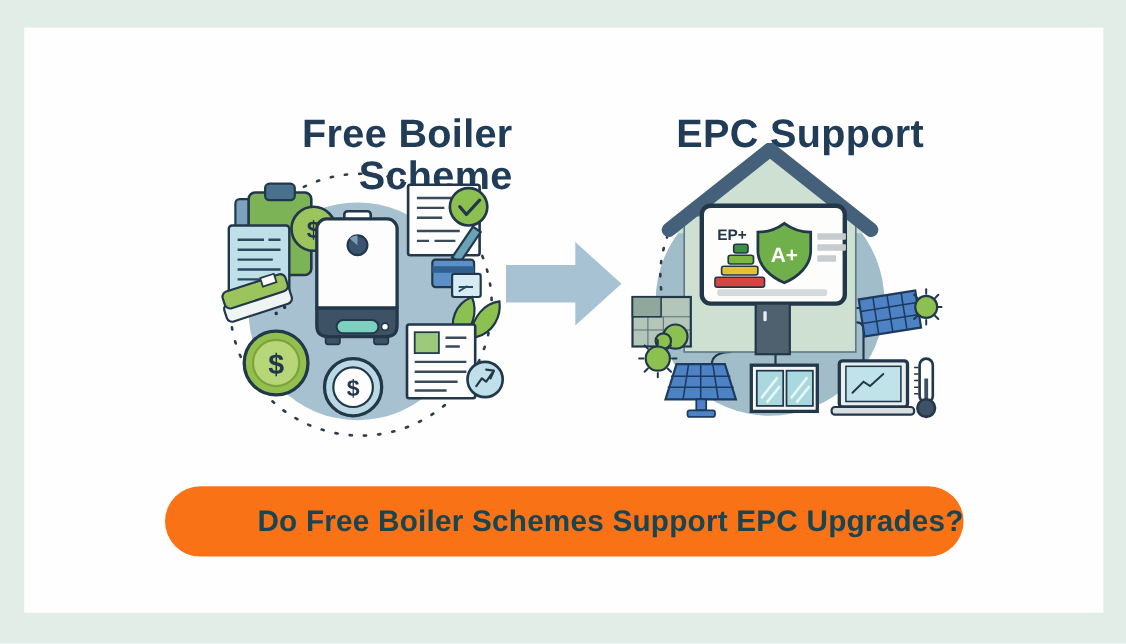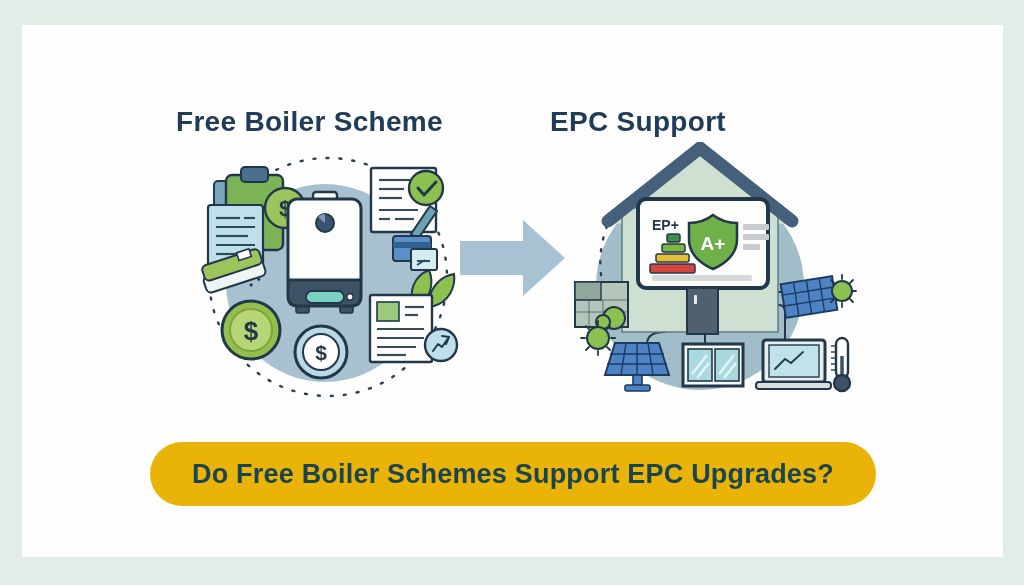--- a/index.html
+++ b/index.html
@@ -7,33 +7,33 @@
     width:1024px;height:585px;position:relative;overflow:hidden;
     background:#e2ede8;
     font-family:"Liberation Sans", sans-serif;
   }
   .card{
     position:absolute;left:22px;top:25px;width:981px;height:532px;
     background:#fefefe;
   }
   .section-title{
     position:absolute;top:103px;height:38px;line-height:38px;
-    text-align:left;font-size:28px;font-weight:bold;color:#203c56;
+    text-align:right;font-size:36px;font-weight:bold;color:#203c56;
     letter-spacing:0.3px;
   }
   #left-title{left:176px;width:290px;}
   #right-title{left:550px;width:290px;}
   .illus{position:absolute;}
   #left-illus{left:178px;top:148px;width:290px;height:265px;}
   #arrow-wrap{left:460px;top:220px;width:105px;height:76px;}
-  #right-illus{left:555px;top:142px;width:305px;height:268px;}
+  #right-illus{left:555px;top:130px;width:305px;height:268px;}
   .banner{
     position:absolute;left:150px;top:442px;width:726px;height:64px;
-    background:#eab308;border-radius:32px;
-    display:flex;align-items:center;justify-content:center;
+    background:#f97316;border-radius:32px;
+    display:flex;align-items:center;justify-content:flex-end;
   }
   .banner span{
     font-size:27px;font-weight:bold;color:#1a4550;letter-spacing:0.2px;
   }
   svg text{font-family:"Liberation Sans", sans-serif;font-weight:bold;}
 </style>
 </head>
 <body>
 
 <div class="card"></div>

